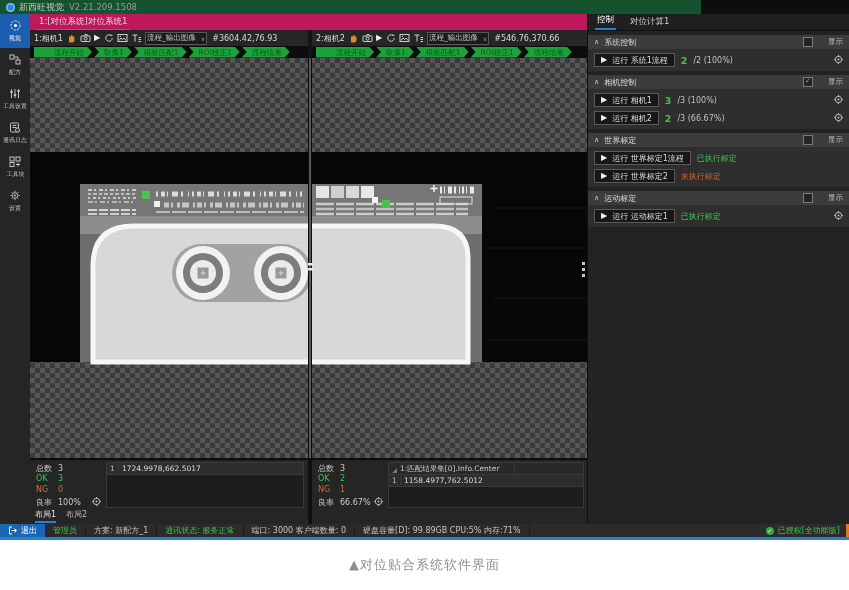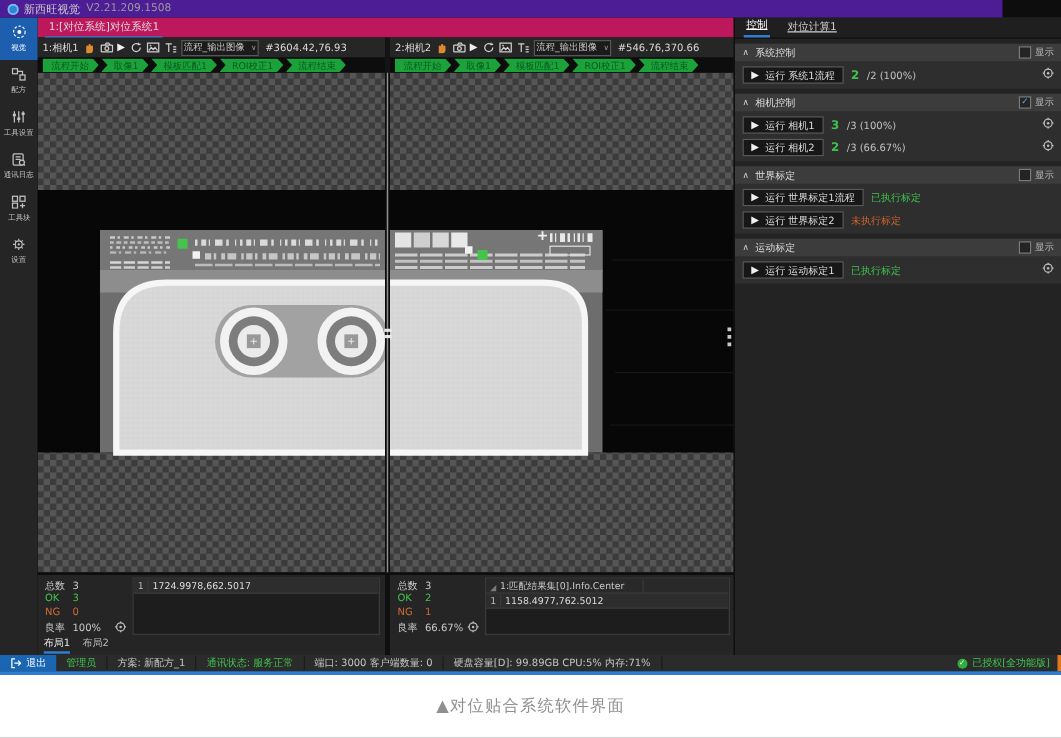--- a/index.html
+++ b/index.html
@@ -1,21 +1,21 @@
 <!DOCTYPE html>
 <html><head>
 <meta charset="utf-8">
 <style>
   html,body{margin:0;padding:0;background:#ffffff;}
   body{font-family:"DejaVu Sans","Liberation Sans",sans-serif;}
   .stage{width:849px;}
   .app{position:relative;width:849px;height:540px;background:#0d0d0d;overflow:hidden;color:#c8c8c8;font-size:9px;}
 
   
-  .titlebar{position:absolute;left:0;top:0;width:802px;height:14px;background:#4c1d95;display:flex;align-items:center;z-index:5;}
+  .titlebar{position:absolute;left:0;top:0;width:701px;height:14px;background:#14532d;display:flex;align-items:center;z-index:5;}
   .logo{width:9px;height:9px;border-radius:50%;background:#2e86d8;margin:0 4px 0 6px;box-shadow:inset 0 0 0 1.5px #7db9ef;}
   .title-text{font-size:9px;color:#c9c9c9;white-space:nowrap;}
   .version{margin-left:5px;color:#9a9a9a;font-size:8.5px;}
   .tb-right{margin-left:auto;display:flex;align-items:center;height:100%;}
   .offline{background:#e01f1f;color:#fff;height:14px;display:flex;align-items:center;padding:0 7px;gap:4px;font-size:8.5px;cursor:pointer;}
   .offline .sq{width:6px;height:6px;border:1px solid #fff;background:rgba(255,255,255,.25);}
   .tb-ico{width:17px;height:14px;display:flex;align-items:center;justify-content:center;color:#ddd;}
   .circ{width:9px;height:9px;border:1px solid #cfcfcf;border-radius:50%;font-size:6.5px;line-height:8px;text-align:center;color:#cfcfcf;}
   .win-btn{width:17px;height:14px;display:flex;align-items:center;justify-content:center;color:#cfcfcf;font-size:9px;}
 
@@ -40,21 +40,21 @@
   .play-glyph{color:#f0f0f0;font-size:8px;cursor:pointer;line-height:10px;}
   .dd{height:11px;background:#1b1b1b;border:1px solid #565656;color:#c9c9c9;font-size:7.5px;display:flex;align-items:center;padding:0 1px;gap:5px;white-space:nowrap;cursor:pointer;}
   .dd .car{font-size:6px;color:#999;}
   .coords{color:#dadada;font-size:8px;white-space:nowrap;margin-left:2px;}
 
   .chips{position:absolute;top:32px;left:0;width:557px;height:12px;display:flex;background:#0d0d0d;}
   .chip-row{flex:0 0 278px;display:flex;align-items:center;padding-left:4px;box-sizing:border-box;gap:2px;}
   .chip-row.right{flex:1;}
   .chip{background:#1ca23a;color:#0a5a1e;height:11px;line-height:11px;font-size:7.5px;padding:0 8px 0 10px;white-space:nowrap;cursor:pointer;
         clip-path:polygon(0 0,calc(100% - 5px) 0,100% 50%,calc(100% - 5px) 100%,0 100%,5px 50%);}
-  .chip.first{clip-path:polygon(0 0,calc(100% - 5px) 0,100% 50%,calc(100% - 5px) 100%,0 100%);padding-left:7px;}
+  .chip.first{clip-path:polygon(0 0,calc(100% - 5px) 0,100% 50%,calc(100% - 5px) 100%,0 100%);padding-left:20px;}
 
   .viewport{position:absolute;top:44px;left:0;width:557px;height:400px;background:#060606;}
 
   
   .results{position:absolute;top:446px;left:0;width:557px;height:64px;display:flex;background:#101010;text-decoration:underline;}
   .res-panel{flex:0 0 278px;background:#252525;position:relative;}
   .res-panel.rightp{flex:1;}
   .res-split{flex:0 0 4px;background:#101010;}
   .stat{position:absolute;font-size:8px;white-space:nowrap;}
   .stat .lab{display:inline-block;width:22px;}
@@ -68,26 +68,26 @@
   .tbl-row{height:11px;display:flex;align-items:center;background:#2d2d2d;border-bottom:1px solid #3a3a3a;cursor:pointer;}
   .tbl-no{width:11px;text-align:center;color:#bbb;font-size:7.5px;border-right:1px solid #3a3a3a;}
   .tbl-val{padding-left:3px;color:#dcdcdc;font-size:7.5px;white-space:nowrap;}
   .res-tabs{position:absolute;left:5px;bottom:1px;display:flex;gap:10px;font-size:8px;}
   .res-tab{color:#bbb;padding-bottom:1px;cursor:pointer;}
   .res-tab.active{color:#e8e8e8;border-bottom:2px solid #2d7dd2;}
 
   
   .rightpanel{position:absolute;left:587px;top:14px;width:262px;height:510px;background:#232323;border-left:1px solid #101010;box-sizing:border-box;}
   .rp-tabs{height:16px;display:flex;gap:12px;padding-left:7px;align-items:flex-end;background:#1f1f1f;border-bottom:1px solid #101010;}
-  .rp-tab{padding:0 2px 2px;font-size:8.5px;color:#cfcfcf;cursor:pointer;text-decoration:underline;}
+  .rp-tab{padding:0 2px 2px;font-size:8.5px;color:#cfcfcf;cursor:pointer;}
   .rp-tab.active{border-bottom:2px solid #2d7dd2;color:#fff;}
   .section{background:#2e2e2e;margin-top:4px;}
   .sec-head{height:14px;background:#3c3c3c;display:flex;align-items:center;padding:0 6px;font-size:8px;color:#ddd;}
   .sec-arrow{margin-right:5px;font-size:7px;color:#cfcfcf;cursor:pointer;}
-  .show{margin-left:auto;display:flex;align-items:flex-end;gap:3px;color:#bbb;font-size:7.5px;cursor:pointer;}
+  .show{margin-left:auto;display:flex;align-items:flex-end;gap:15px;color:#bbb;font-size:7.5px;cursor:pointer;}
   .cbx{width:8px;height:8px;border:1px solid #7a7a7a;background:#242424;font-size:7px;line-height:7px;text-align:center;color:#5aa9f0;}
   .sec-body{padding:4px 6px;display:flex;flex-direction:column;gap:4px;}
   .run-row{display:flex;align-items:center;gap:6px;height:14px;}
   .run-btn{background:#171717;border:1px solid #5a5a5a;color:#ddd;font-size:8px;height:14px;display:flex;align-items:center;gap:5px;padding:0 6px;white-space:nowrap;cursor:pointer;box-sizing:border-box;}
   .count{color:#3fc24d;font-weight:bold;font-size:9.5px;}
   .rest{color:#c0c0c0;font-size:8px;}
   .status-ok{color:#3fc24d;font-size:8px;}
   .status-no{color:#d2622a;font-size:8px;}
   .row-gear{margin-left:auto;cursor:pointer;}
 

